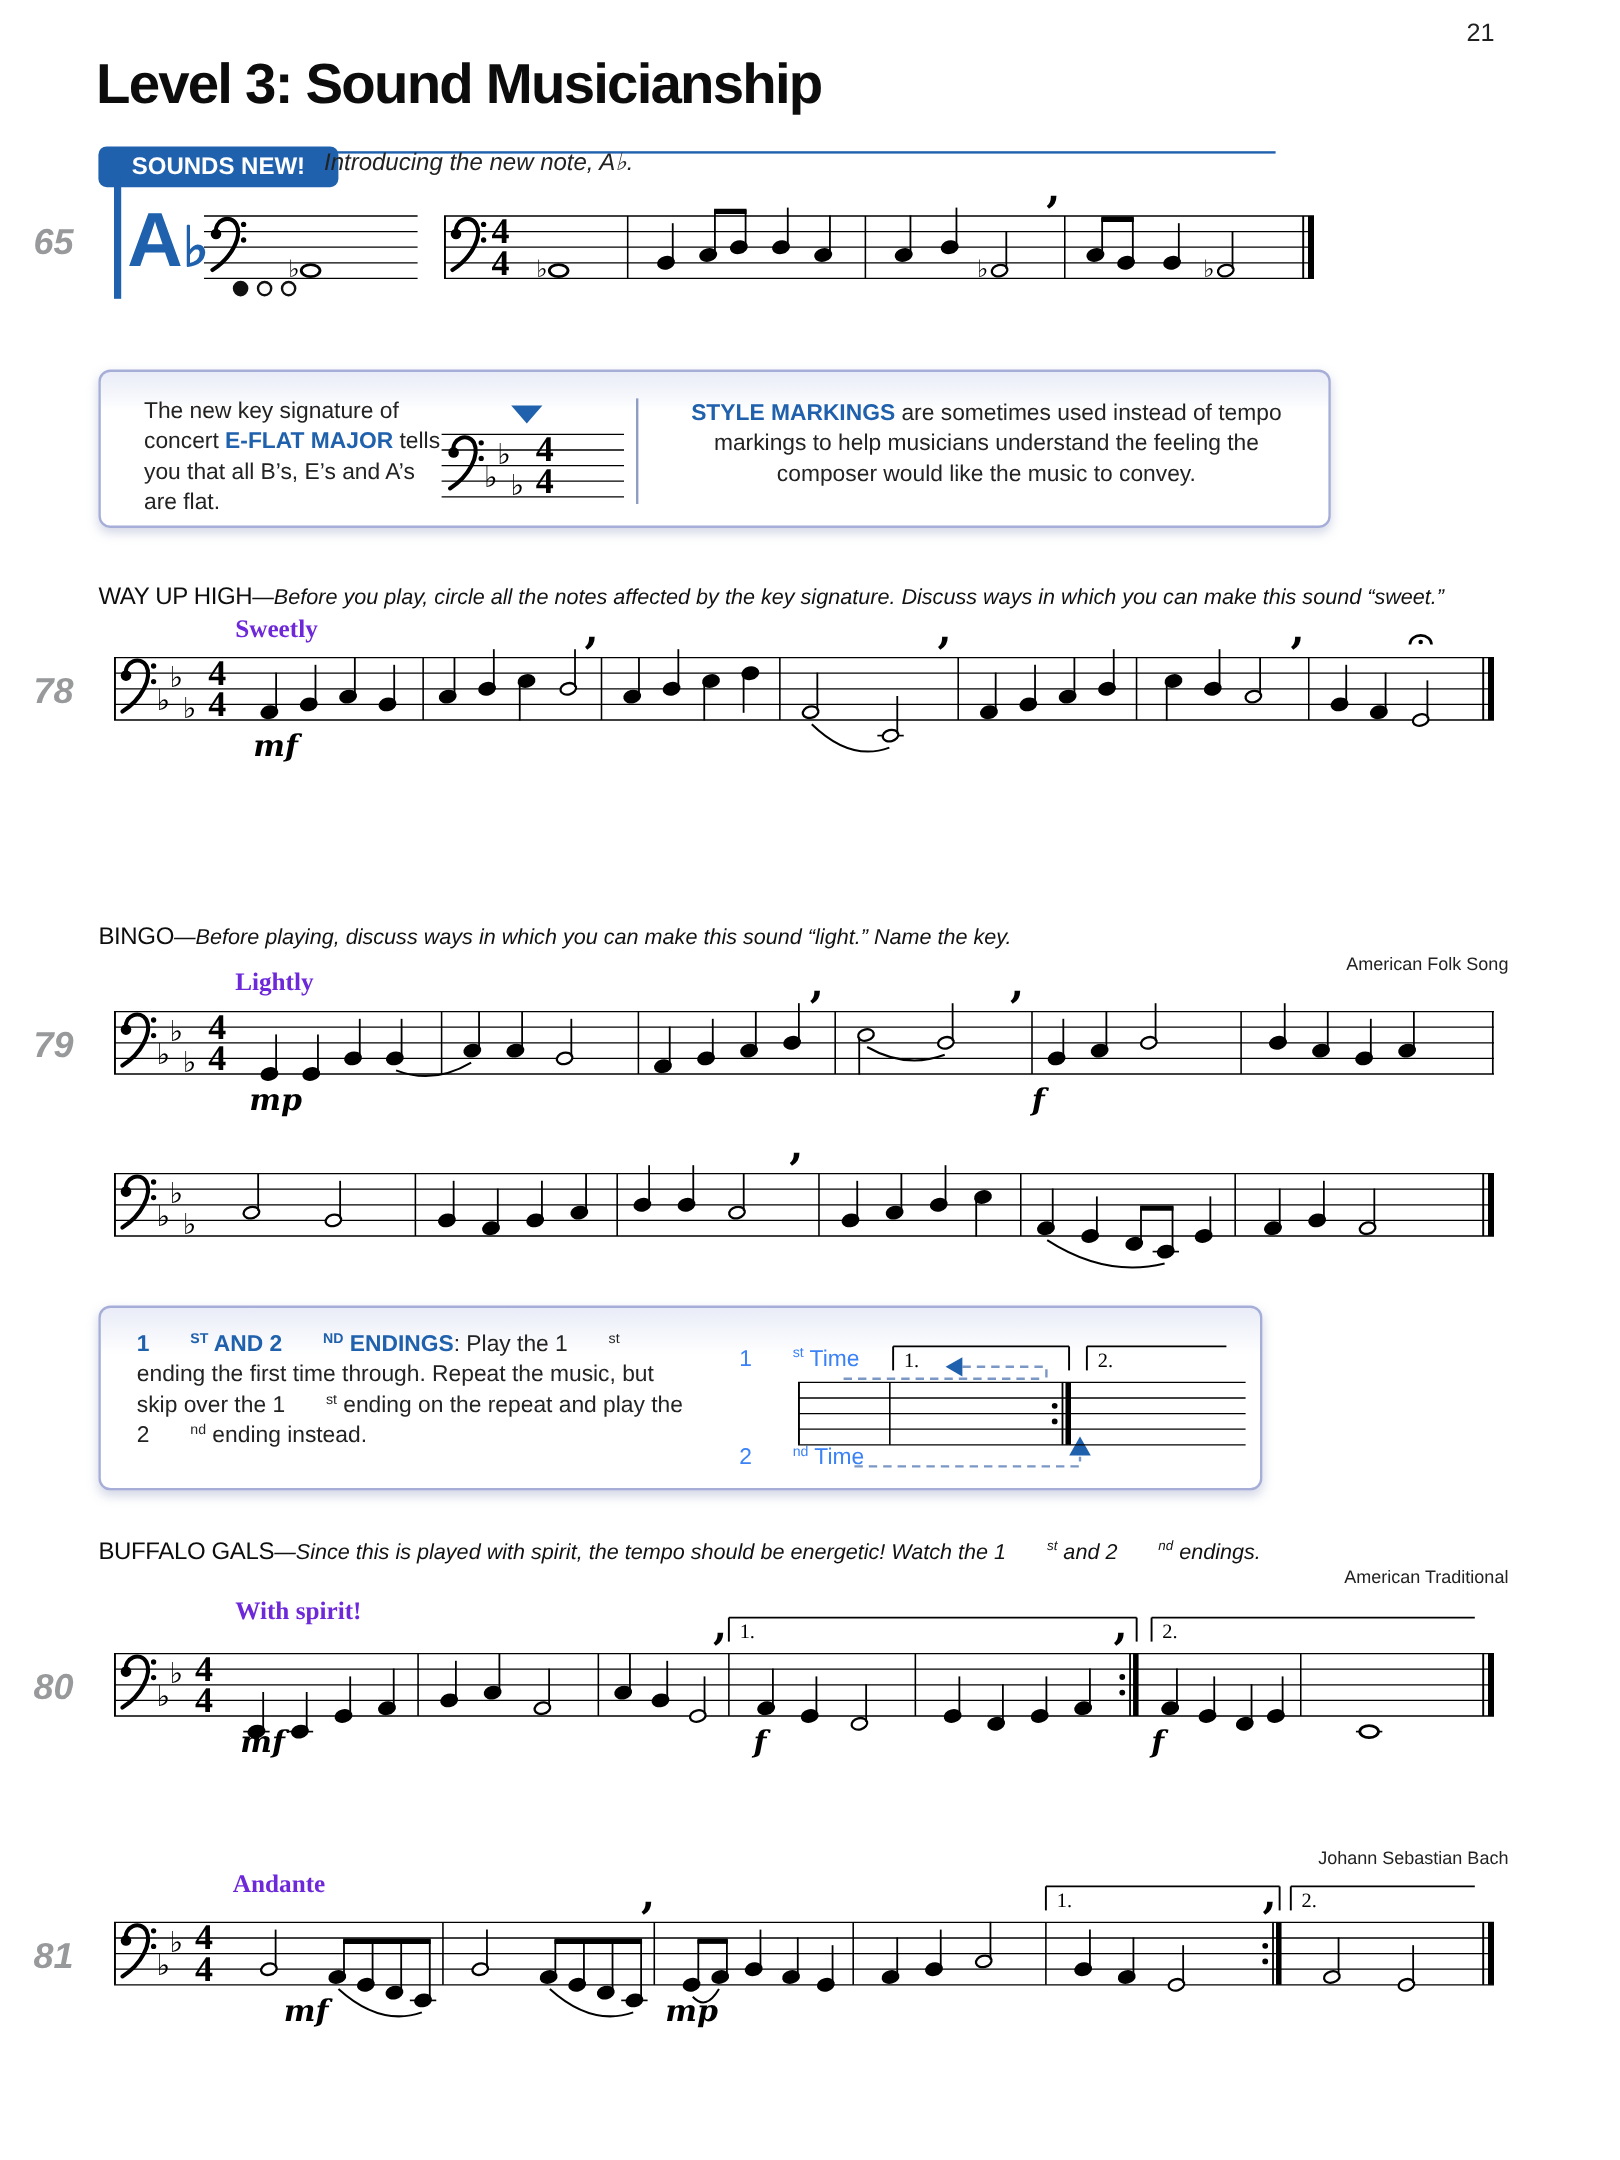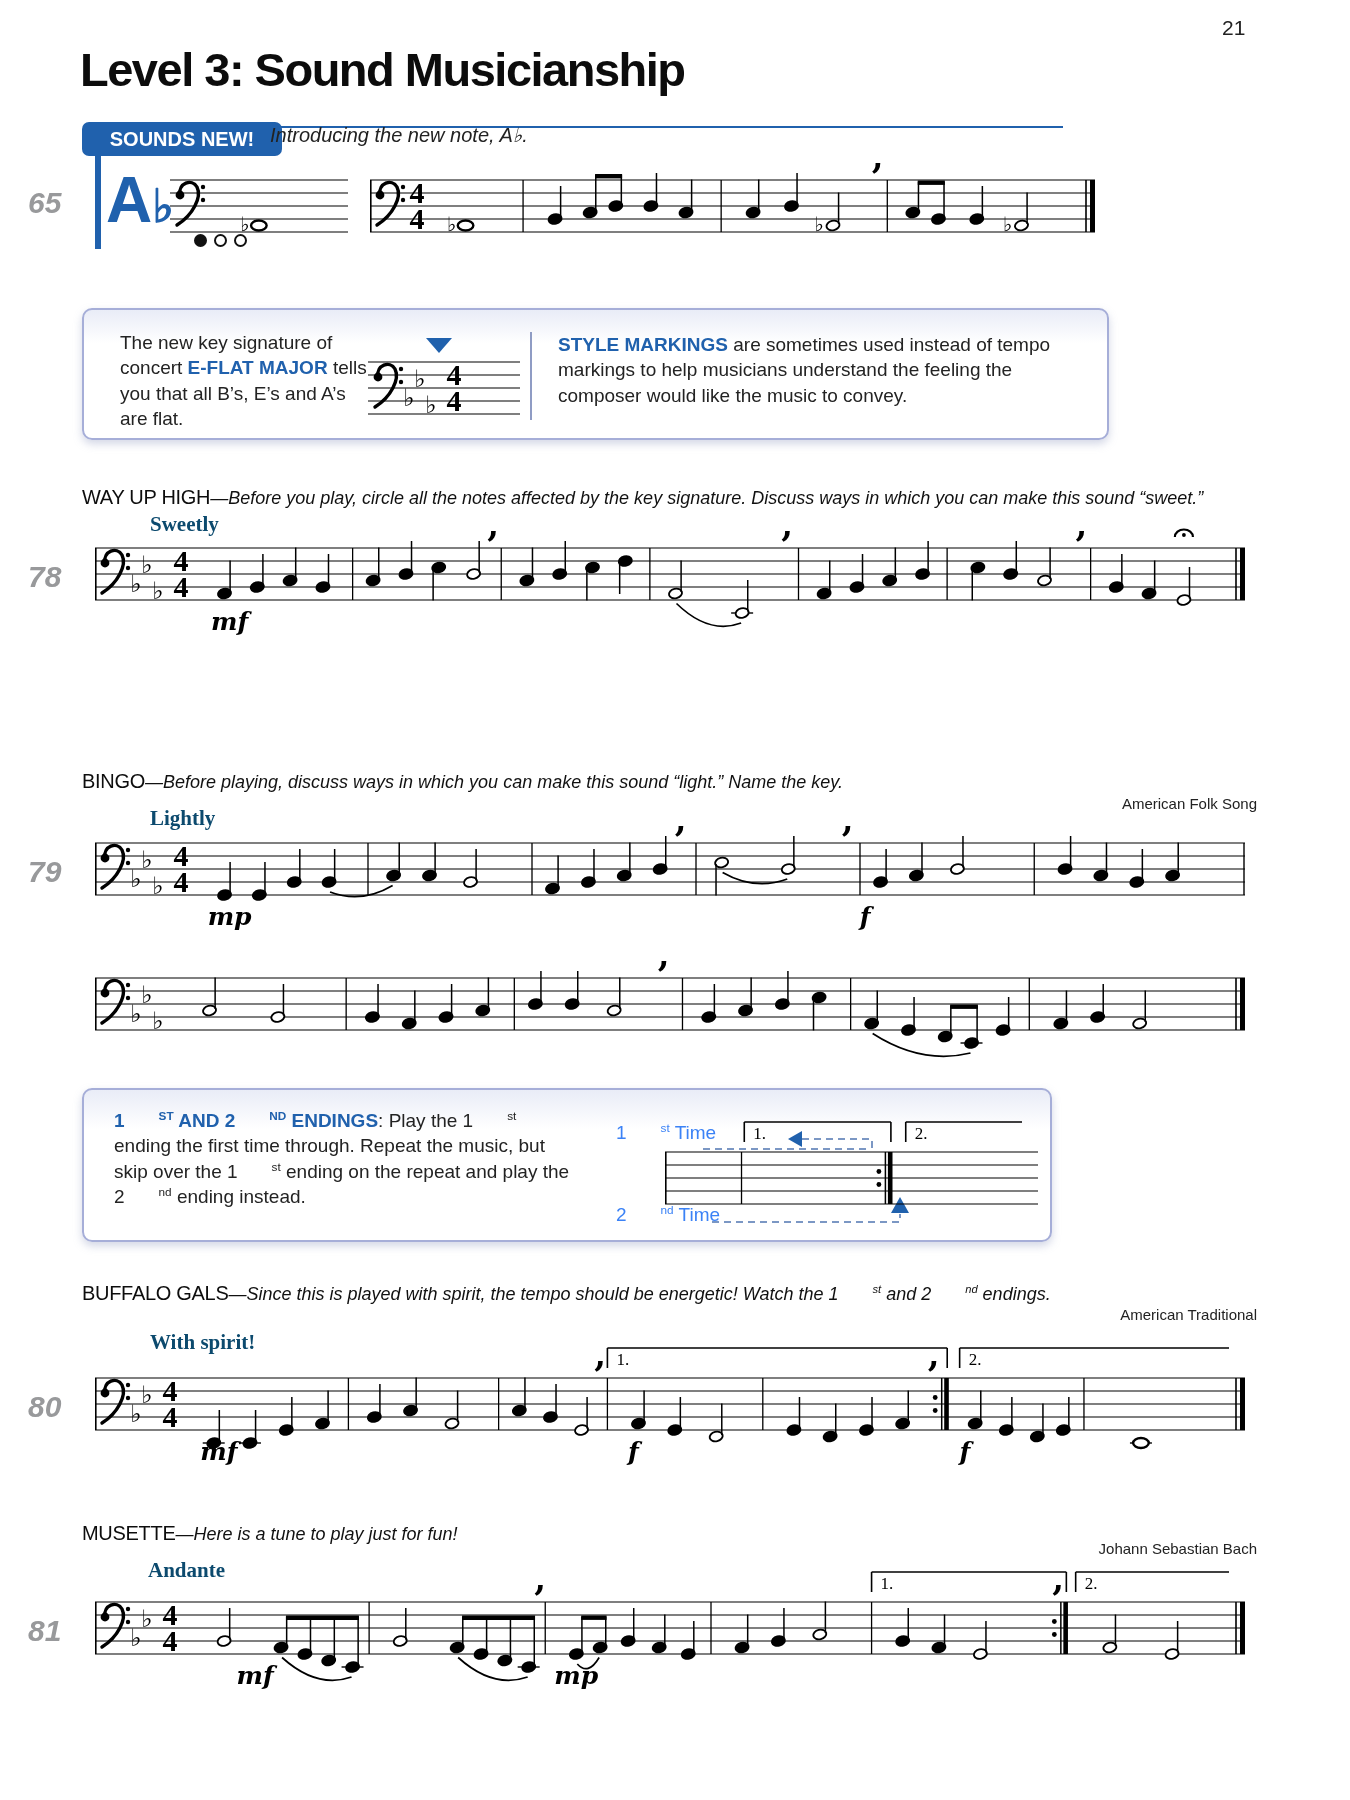--- a/index.html
+++ b/index.html
@@ -25,21 +25,21 @@
   .endingsbox{left:82px;top:1088px;width:966px;height:150px;border:2px solid #a6aed8;border-radius:10px;
            background:linear-gradient(#e9ecf7,#ffffff 26%);box-shadow:0 4px 9px rgba(140,150,190,.38);}
   .boxtext{font-size:19px;line-height:1.34;color:#232323;}
   .blue{color:#2061ad;font-weight:bold;}
   .divider{left:528px;top:330px;width:2px;height:88px;background:#8f9cc4;}
   .tri-down{width:0;height:0;border-left:13px solid transparent;border-right:13px solid transparent;
             border-top:15px solid #2061ad;}
   .exheading{font-size:20px;}
   .exname{font-weight:normal;letter-spacing:-0.3px;color:#0d0d0d;}
   .exinstr{font-style:italic;font-size:18px;color:#111;}
-  .tempo{font-family:"Liberation Serif",serif;font-weight:bold;font-size:21px;color:#0c4a6e;}
+  .tempo{font-family:"Liberation Serif",serif;font-weight:bold;font-size:21px;color:#6d28d9;margin-left:46px;}
   .credit{font-size:15px;color:#222;width:400px;text-align:right;}
   .timelabel{font-size:19px;color:#3b82f6;}
   sup{vertical-align:super;font-size:62%;line-height:0;padding-left:34px;}
 </style>
 </head>
 <body>
 
 <div class="page">
 
   <div class="abs pagenum">21</div>
@@ -57,21 +57,21 @@
       <div class="fdot open"></div>
       <div class="fdot open"></div>
     </div>
 
   <div class="abs infobox">
     <div class="abs boxtext" style="left:36px;top:20px;width:252px;">
       <span>The new key signature of concert </span><span class="blue">E-FLAT MAJOR</span><span> tells you that all B’s, E’s and A’s are flat.</span>
     </div>
     <div class="abs tri-down" style="left:342px;top:28px;"></div>
     <div class="abs divider" style="left:446px;top:22px;height:88px;"></div>
-    <div class="abs boxtext" style="left:474px;top:22px;width:528px;">
+    <div class="abs boxtext" style="left:474px;top:22px;width:528px;text-align:center;">
       <span class="blue">STYLE MARKINGS</span><span> are sometimes used instead of tempo markings to help musicians understand the feeling the composer would like the music to convey.</span>
     </div>
   </div>
 
   <div class="abs exheading" style="left:82px;top:486px;width:1180px;">
     <span class="exname">WAY UP HIGH</span><span class="exinstr">—Before you play, circle all the notes affected by the key signature. Discuss ways in which you can make this sound “sweet.”</span>
   </div>
   <div class="abs tempo" style="left:150px;top:512px;">Sweetly</div>
   <div class="abs exnum" style="top:560px;left:28px;">78</div>
 
@@ -97,23 +97,20 @@
     <polygon points="300,97 291,113 309,113" fill="#2061ad"></polygon>
   </svg>
 
   <div class="abs exheading" style="left:82px;top:1282px;width:1180px;">
     <span class="exname">BUFFALO GALS</span><span class="exinstr"><span>—Since this is played with spirit, the tempo should be energetic! Watch the 1</span><sup>st</sup><span> and 2</span><sup>nd</sup><span> endings.</span></span>
   </div>
   <div class="abs credit" style="left:857px;top:1306px;">American Traditional</div>
   <div class="abs tempo" style="left:150px;top:1330px;">With spirit!</div>
   <div class="abs exnum" style="top:1390px;left:28px;">80</div>
 
-  <div class="abs exheading" style="left:82px;top:1522px;width:1180px;">
-    <span class="exname">MUSETTE</span><span class="exinstr">—Here is a tune to play just for fun!</span>
-  </div>
   <div class="abs credit" style="left:857px;top:1540px;">Johann Sebastian Bach</div>
   <div class="abs tempo" style="left:148px;top:1558px;">Andante</div>
   <div class="abs exnum" style="top:1614px;left:28px;">81</div>
 
   <div id="music-layer">
       <svg width="178" height="156" viewBox="0 0 178 156" style="position:absolute;left:170px;top:132px;overflow:visible;">
         <line x1="0" y1="48" x2="178" y2="48" stroke="#000" stroke-width="1.1"></line>
         <line x1="0" y1="61" x2="178" y2="61" stroke="#000" stroke-width="1.1"></line>
         <line x1="0" y1="74" x2="178" y2="74" stroke="#000" stroke-width="1.1"></line>
         <line x1="0" y1="87" x2="178" y2="87" stroke="#000" stroke-width="1.1"></line>

